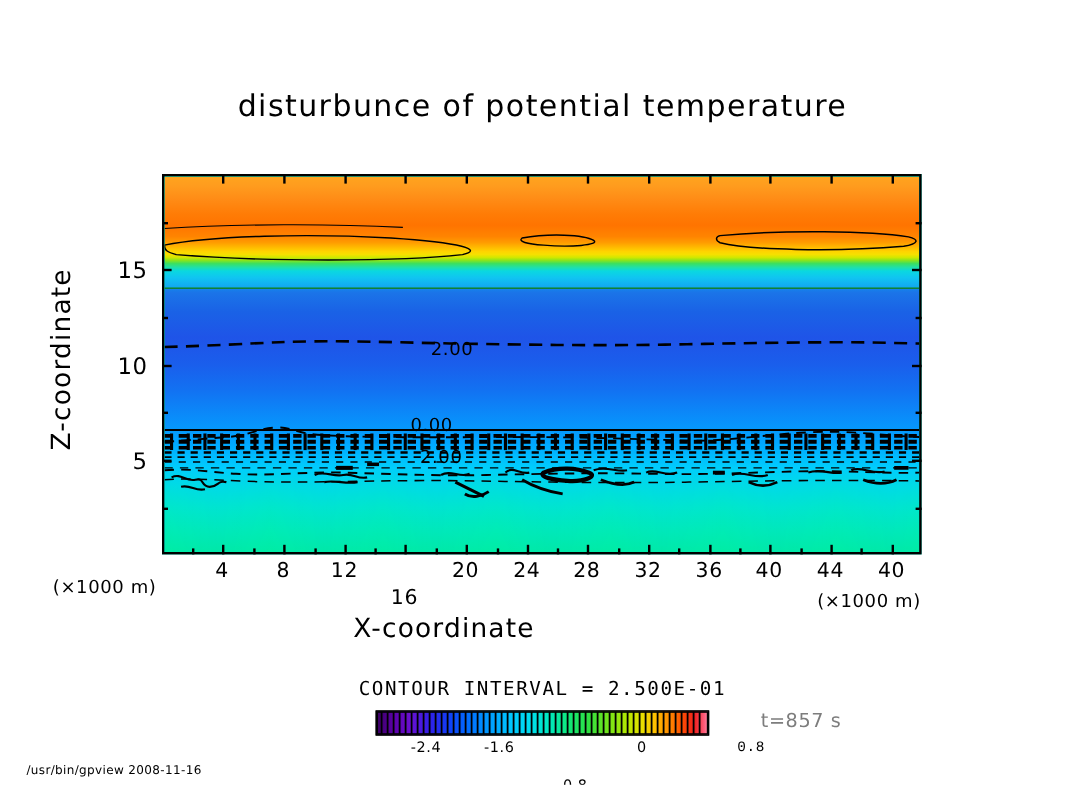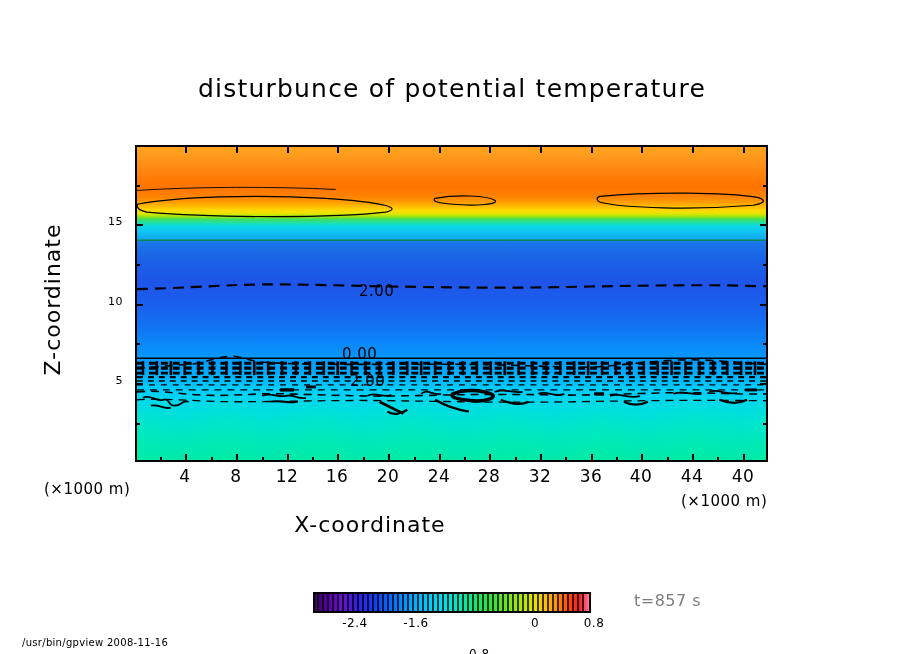--- a/index.html
+++ b/index.html
@@ -33,21 +33,21 @@
   .xtick-top{width:2px;height:8px;top:0;}
   .ytick-right{height:2px;width:8px;right:0;}
   .ytick-right.minor{width:5px;}
 
   .xlab{
     position:absolute;top:466px;font-size:17px;text-align:center;
     width:60px;margin-left:-30px;letter-spacing:0.5px;
   }
   .ylab{
     position:absolute;left:75px;width:48px;text-align:right;
-    font-size:11px;letter-spacing:0.5px;
+    font-size:19px;letter-spacing:0.5px;
   }
 
   #x-axis-title{
     position:absolute;left:0;top:512px;width:740px;text-align:center;
     font-size:22px;letter-spacing:1px;
   }
   #y-axis-title{
     position:absolute;left:-63px;top:287px;width:230px;text-align:center;
     font-size:22px;letter-spacing:1px;
     transform:rotate(-90deg);transform-origin:center center;
@@ -335,39 +335,40 @@
     <div class="tick ytick-right" style="top:79px;"></div>
     <div class="tick ytick-right minor" style="top:278px;"></div>
     <div class="tick ytick-right minor" style="top:198px;"></div>
     <div class="tick ytick-right minor" style="top:119px;"></div>
     <div class="tick ytick-right minor" style="top:40px;"></div>
   </div>
 
   <div class="xlab" style="left:185px;">4</div>
   <div class="xlab" style="left:236px;">8</div>
   <div class="xlab" style="left:287px;">12</div>
-  <div class="xlab" style="left:337px;">16</div>
+  <div class="xlab" style="left:337px;margin-top:22px;">16</div>
   <div class="xlab" style="left:388px;">20</div>
   <div class="xlab" style="left:439px;">24</div>
   <div class="xlab" style="left:489px;">28</div>
   <div class="xlab" style="left:540px;">32</div>
   <div class="xlab" style="left:591px;">36</div>
   <div class="xlab" style="left:641px;">40</div>
   <div class="xlab" style="left:692px;">44</div>
   <div class="xlab" style="left:743px;">40</div>
 
   <div class="ylab" style="top:374px;">5</div>
   <div class="ylab" style="top:295px;">10</div>
   <div class="ylab" style="top:215px;">15</div>
 
   <div id="y-axis-title">Z-coordinate</div>
   <div id="x-axis-title">X-coordinate</div>
   <div id="x-unit-left">(×1000 m)</div>
   <div id="x-unit-right">(×1000 m)</div>
 
+  <div id="contour-interval-label">CONTOUR INTERVAL = 2.500E-01</div>
 
   <div id="colorbar">
     <svg id="colorbar-svg" viewBox="0 0 276 19" preserveAspectRatio="none">
       <defs>
         <linearGradient id="gcbar" x1="0" y1="0" x2="1" y2="0">
           <stop offset="0.00" stop-color="#3a0060"></stop>
           <stop offset="0.05" stop-color="#5a00a8"></stop>
           <stop offset="0.10" stop-color="#6a10d0"></stop>
           <stop offset="0.16" stop-color="#3020e8"></stop>
           <stop offset="0.22" stop-color="#1040f8"></stop>
@@ -447,19 +448,19 @@
           <path d="M269,0 V19"></path>
       </g>
       <rect x="0" y="0" width="276" height="19" fill="none" stroke="#000" stroke-width="2"></rect>
     </svg>
   </div>
 
   <div class="cbar-lab" style="left:355px;">-2.4</div>
   <div class="cbar-lab" style="left:416px;">-1.6</div>
   <div class="cbar-lab" style="left:477px;margin-top:31px;">-0.8</div>
   <div class="cbar-lab" style="left:535px;">0</div>
-  <div class="cbar-lab" style="left:594px;">0.8</div>
+  <div class="cbar-lab" style="left:626px;font-family:Liberation Mono, monospace;">0.8</div>
 
   <div id="time-label">t=857 s</div>
 
   <div id="footer-left">/usr/bin/gpview  2008-11-16</div>
 
 </div>
 
 </body></html>

